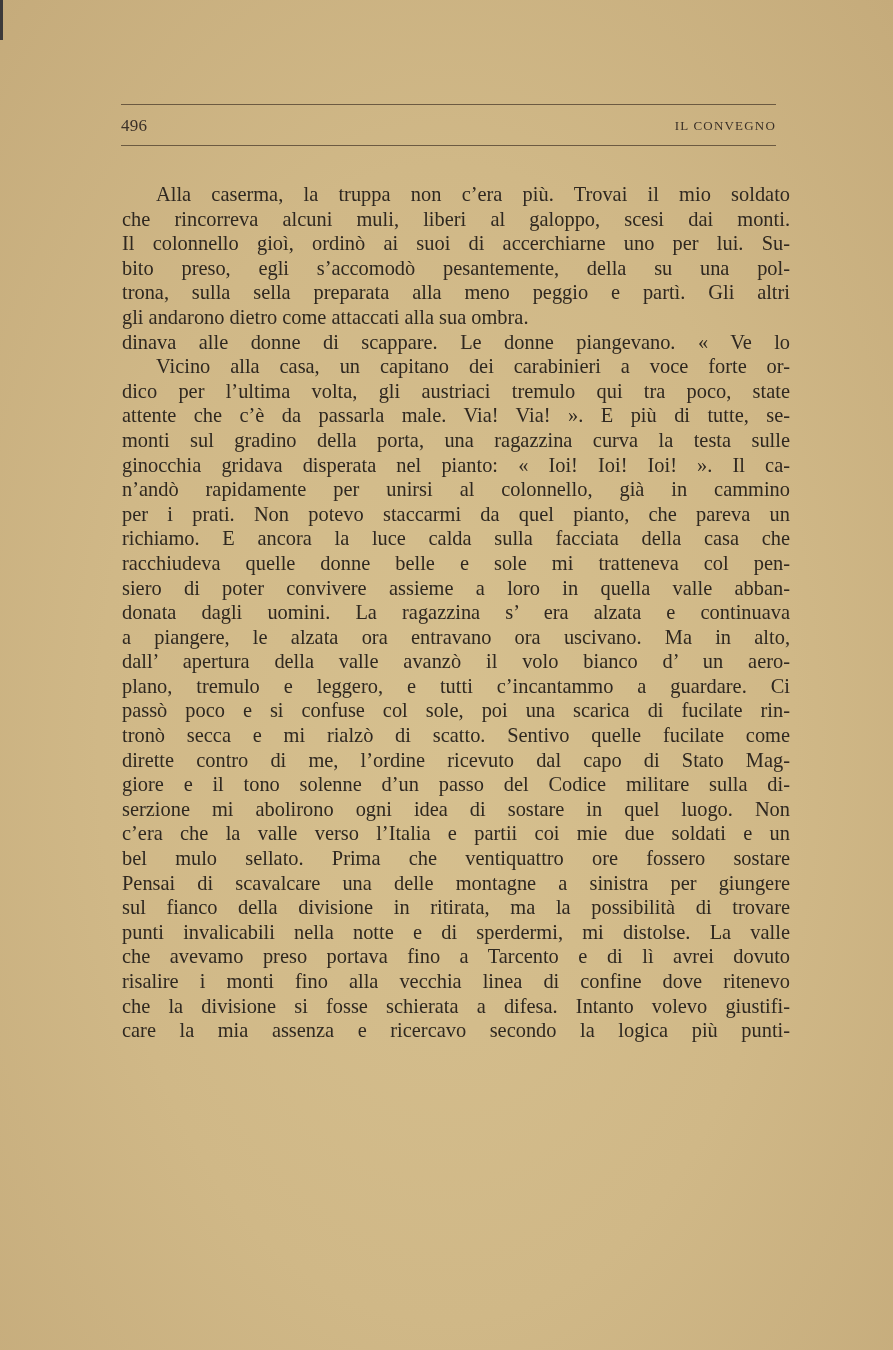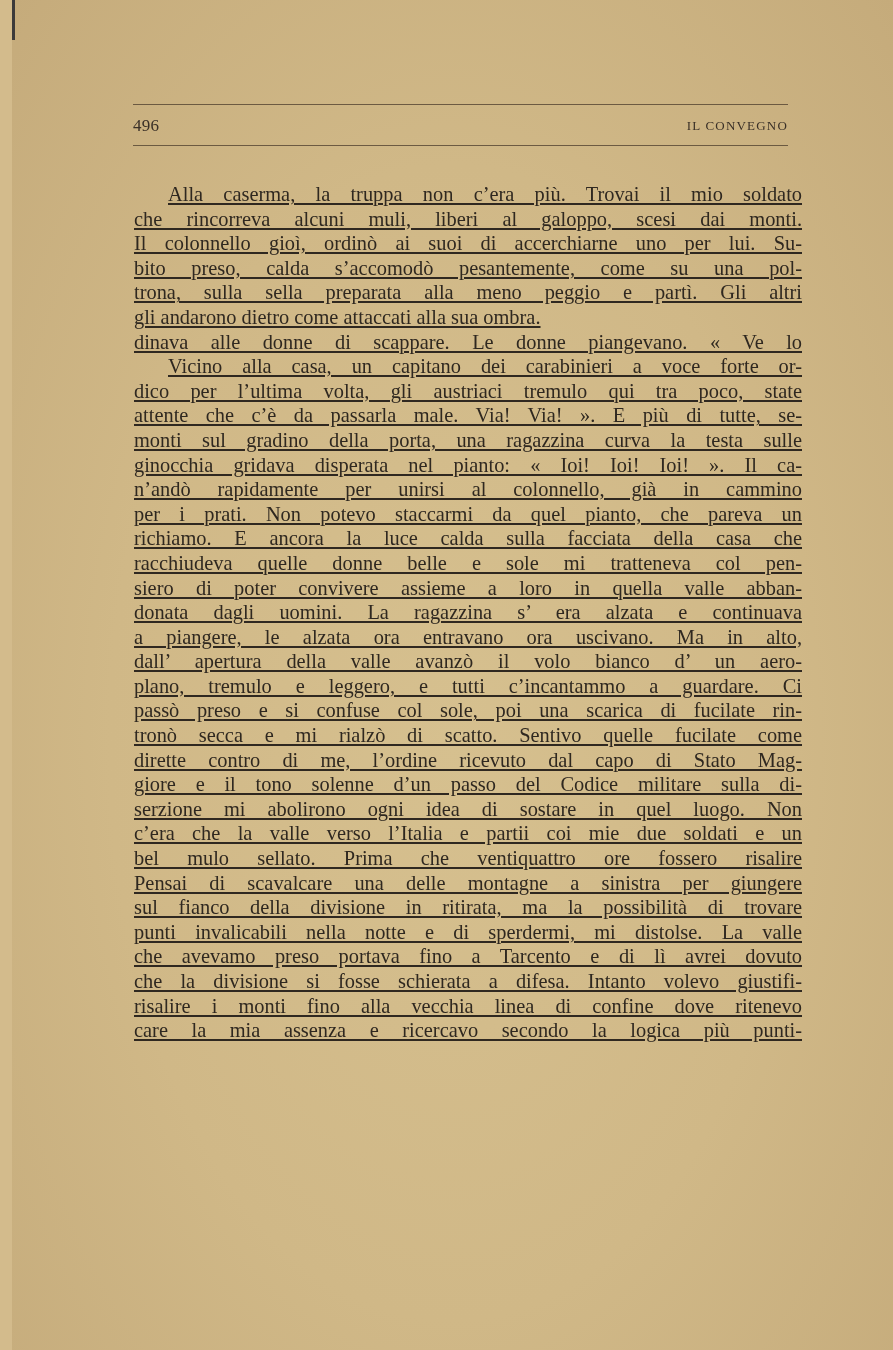--- a/index.html
+++ b/index.html
@@ -12,21 +12,20 @@
       overflow: hidden;
       background: #d3bb8c;
       position: relative;
       font-family: "DejaVu Serif", "Liberation Serif", serif;
     }
     .page {
       position: absolute;
       inset: 0;
       background:
         radial-gradient(ellipse at 50% 55%, #d6c08f 0%, #d0b887 55%, #c5ab7b 100%);
-      margin-left: 12px;
     }
     .left-edge {
       position: absolute;
       left: 0;
       top: 0;
       width: 3px;
       height: 40px;
       background: #3c3a3a;
     }
     .rule {
@@ -74,21 +73,20 @@
       font-family: "Liberation Serif", serif;
       font-size: 20.4px;
       line-height: 24.6px;
     }
     .line {
       display: block;
       white-space: nowrap;
       text-align: justify;
       text-align-last: justify;
       height: 24.6px;
-      text-decoration: underline;
     }
     .line.last {
       text-align-last: left;
     }
     .line.indent {
       padding-left: 34px;
     }
   </style>
 </head>
 <body>
@@ -101,49 +99,49 @@
     <span class="page-number">496</span>
     <span class="journal-title">IL CONVEGNO</span>
   </div>
   <div class="rule bottom"></div>
 
   <div class="body-text">
     <div>
       <span class="line indent">Alla caserma, la truppa non c’era più. Trovai il mio soldato</span>
       <span class="line">che rincorreva alcuni muli, liberi al galoppo, scesi dai monti.</span>
       <span class="line">Il colonnello gioì, ordinò ai suoi di accerchiarne uno per lui. Su-</span>
-      <span class="line">bito preso, calda s’accomodò pesantemente, come su una pol-</span>
+      <span class="line">bito preso, egli s’accomodò pesantemente, della su una pol-</span>
       <span class="line">trona, sulla sella preparata alla meno peggio e partì. Gli altri</span>
       <span class="line last">gli andarono dietro come attaccati alla sua ombra.</span>
     </div>
     <div>
       <span class="line">dinava alle donne di scappare. Le donne piangevano. « Ve lo</span>
       <span class="line indent">Vicino alla casa, un capitano dei carabinieri a voce forte or-</span>
       <span class="line">dico per l’ultima volta, gli austriaci tremulo qui tra poco, state</span>
       <span class="line">attente che c’è da passarla male. Via! Via! ». E più di tutte, se-</span>
       <span class="line">monti sul gradino della porta, una ragazzina curva la testa sulle</span>
       <span class="line">ginocchia gridava disperata nel pianto: « Ioi! Ioi! Ioi! ». Il ca-</span>
       <span class="line">n’andò rapidamente per unirsi al colonnello, già in cammino</span>
       <span class="line">per i prati. Non potevo staccarmi da quel pianto, che pareva un</span>
       <span class="line">richiamo. E ancora la luce calda sulla facciata della casa che</span>
       <span class="line">racchiudeva quelle donne belle e sole mi tratteneva col pen-</span>
       <span class="line">siero di poter convivere assieme a loro in quella valle abban-</span>
       <span class="line">donata dagli uomini. La ragazzina s’ era alzata e continuava</span>
       <span class="line">a piangere, le alzata ora entravano ora uscivano. Ma in alto,</span>
       <span class="line">dall’ apertura della valle avanzò il volo bianco d’ un aero-</span>
       <span class="line">plano, tremulo e leggero, e tutti c’incantammo a guardare. Ci</span>
-      <span class="line">passò preso e si confuse col sole, poi una scarica di fucilate rin-</span>
+      <span class="line">passò poco e si confuse col sole, poi una scarica di fucilate rin-</span>
       <span class="line">tronò secca e mi rialzò di scatto. Sentivo quelle fucilate come</span>
       <span class="line">dirette contro di me, l’ordine ricevuto dal capo di Stato Mag-</span>
       <span class="line">giore e il tono solenne d’un passo del Codice militare sulla di-</span>
       <span class="line">serzione mi abolirono ogni idea di sostare in quel luogo. Non</span>
       <span class="line">c’era che la valle verso l’Italia e partii coi mie due soldati e un</span>
-      <span class="line">bel mulo sellato. Prima che ventiquattro ore fossero risalire</span>
+      <span class="line">bel mulo sellato. Prima che ventiquattro ore fossero sostare</span>
       <span class="line">Pensai di scavalcare una delle montagne a sinistra per giungere</span>
       <span class="line">sul fianco della divisione in ritirata, ma la possibilità di trovare</span>
       <span class="line">punti invalicabili nella notte e di sperdermi, mi distolse. La valle</span>
       <span class="line">che avevamo preso portava fino a Tarcento e di lì avrei dovuto</span>
+      <span class="line">risalire i monti fino alla vecchia linea di confine dove ritenevo</span>
       <span class="line">che la divisione si fosse schierata a difesa. Intanto volevo giustifi-</span>
-      <span class="line">risalire i monti fino alla vecchia linea di confine dove ritenevo</span>
       <span class="line">care la mia assenza e ricercavo secondo la logica più punti-</span>
     </div>
   </div>
 </div>
 
 </body></html>

